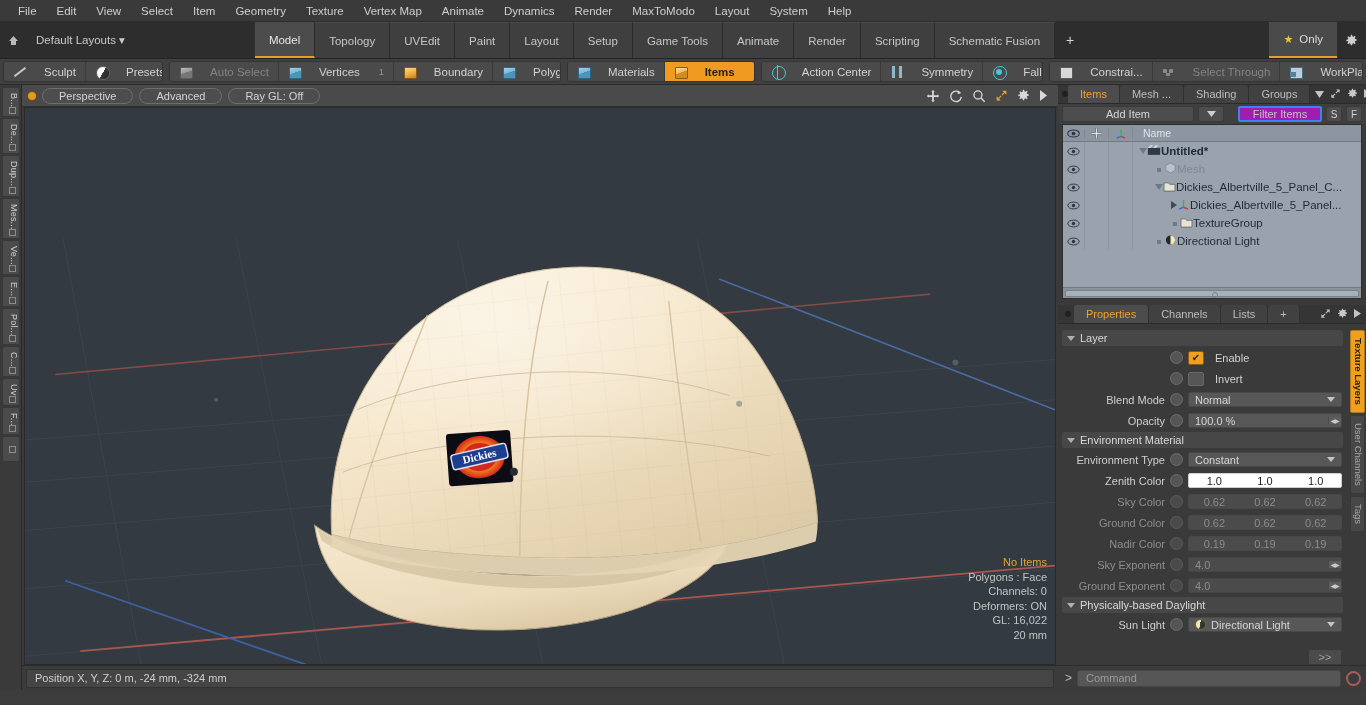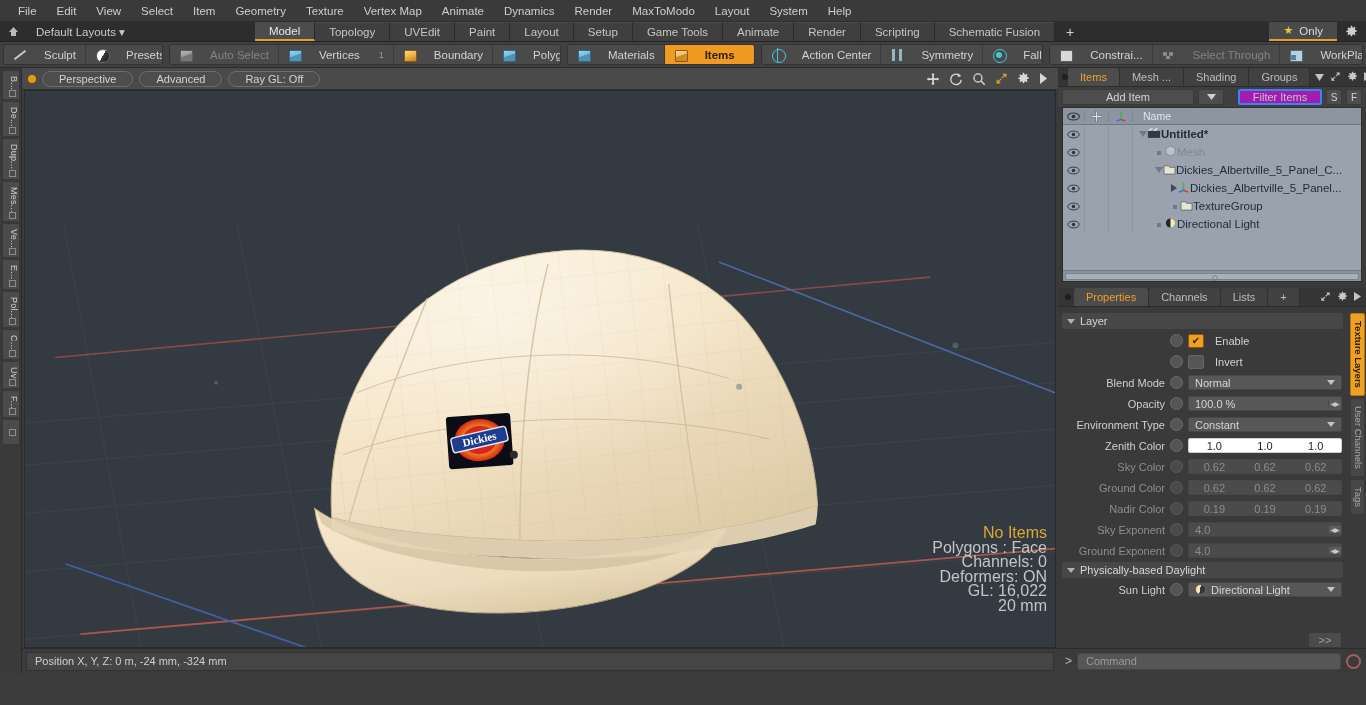--- a/index.html
+++ b/index.html
@@ -20,21 +20,21 @@
     padding-left: 8px; gap: 0px;
     border-bottom: 1px solid #2e2e2e;
   }
   .menubar .mi {
     padding: 3px 10px; color: #cfcfcf; font-size: 11.5px;
     white-space: nowrap; cursor: default;
   }
 
   
   .layoutbar {
-    height: 20px; background: #2d2d2d;
+    height: 37px; background: #2d2d2d;
     display: flex; align-items: stretch;
     border-bottom: 1px solid #232323;
   }
   .layoutbar .homeicon {
     width: 26px; display: flex; align-items: center; justify-content: center;
     color: #b8b8b8;
   }
   .layoutbar .deflay {
     display: flex; align-items: center; padding: 0 10px;
     color: #cacaca; font-size: 11.5px; white-space: nowrap;
@@ -193,22 +193,22 @@
   }
   .vp-icons { margin-left: auto; display: flex; align-items: center; gap: 9px; padding-right: 4px; color:#d8d8d8; }
   .vp-icons svg { display:block; }
 
   .vp-canvas {
     flex: 1; position: relative; overflow: hidden;
     background: #333a41;
     border: 1px solid #2a2a2a; margin: 0 2px 0 2px;
   }
   .vp-stats {
-    position: absolute; right: 8px; bottom: 34px;
-    text-align: right; font-size: 16px; color: #c4c4c4; line-height: 14.5px;
+    position: absolute; right: 8px; bottom: 22px;
+    text-align: right; font-size: 11px; color: #c4c4c4; line-height: 14.5px;
   }
   .vp-stats .hl { color: #e0a733; }
 
   .statusbar {
     height: 25px; background: #3b3b3b; display:flex; align-items:center;
     padding: 0 4px; border-top: 1px solid #2c2c2c;
   }
   .statusbar .field {
     flex:1; height: 19px; background: #454545; border: 1px solid #323232;
     border-radius: 2px; display:flex; align-items:center; padding: 0 8px;
@@ -895,20 +895,24 @@
               </div>
             </div>
             <div class="prow">
               <div class="plabel">Opacity</div>
               <span class="pcircle"></span>
               <div class="pfield withspin">
                 <span style="flex: 1 1 0%;">100.0 %</span>
                 <span class="spin" style="font-size: 6px;">◀▶</span>
               </div>
             </div>
+            <div class="sect-head">
+              <span class="sect-tri"></span>
+              <span>Environment Material</span>
+            </div>
             <div class="prow">
               <div class="plabel">Environment Type</div>
               <span class="pcircle"></span>
               <div class="pfield dd">
                 <span>Constant</span>
                 <span class="caret"></span>
               </div>
             </div>
             <div class="prow">
               <div class="plabel">Zenith Color</div>

